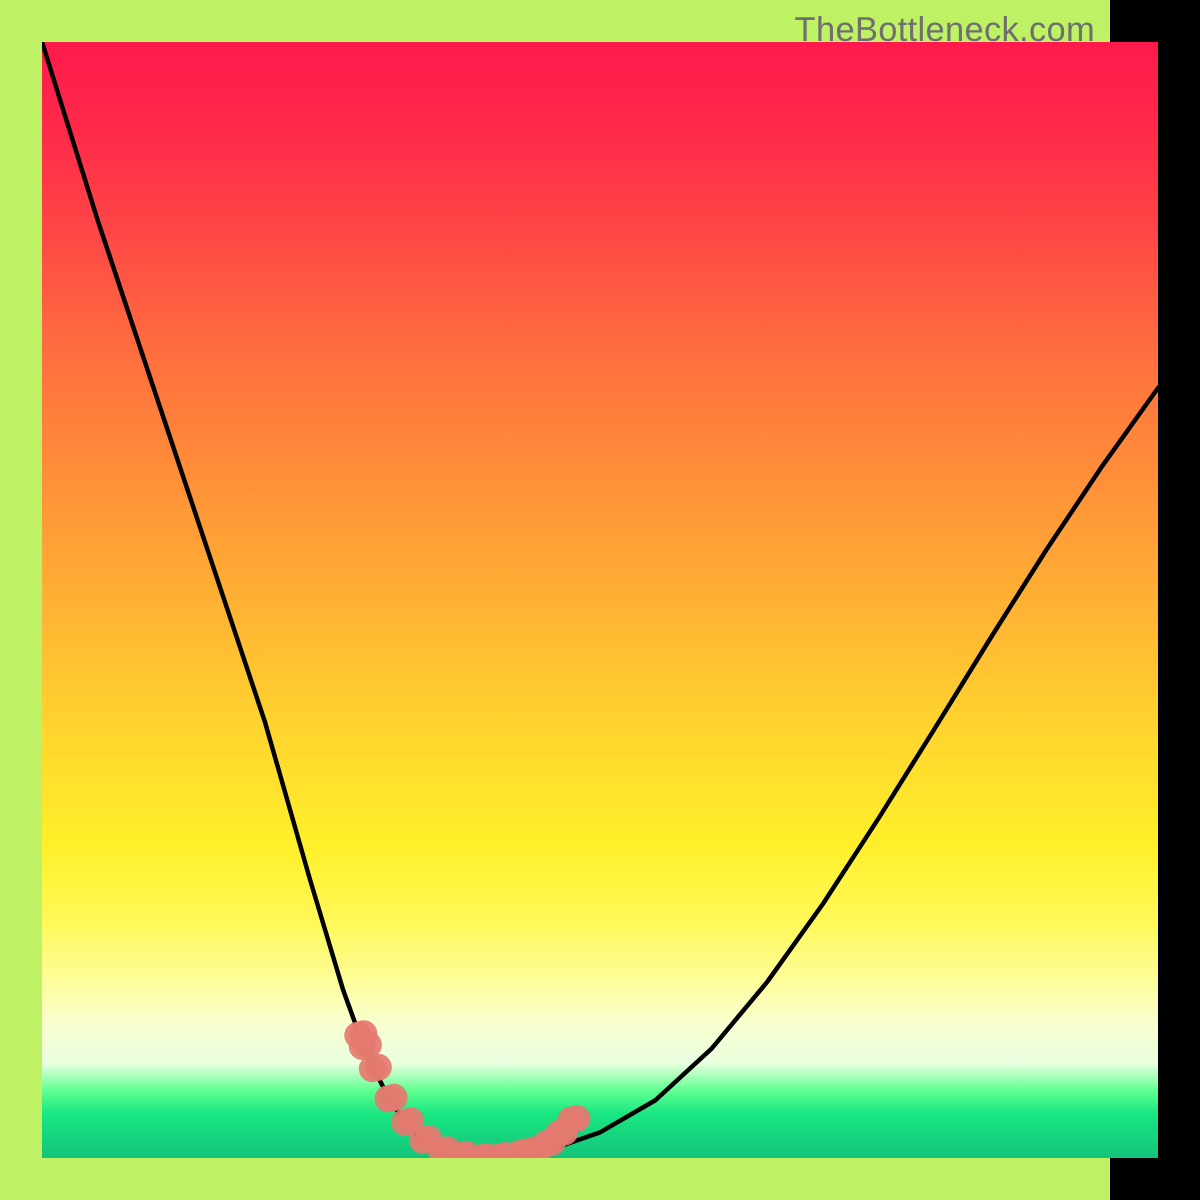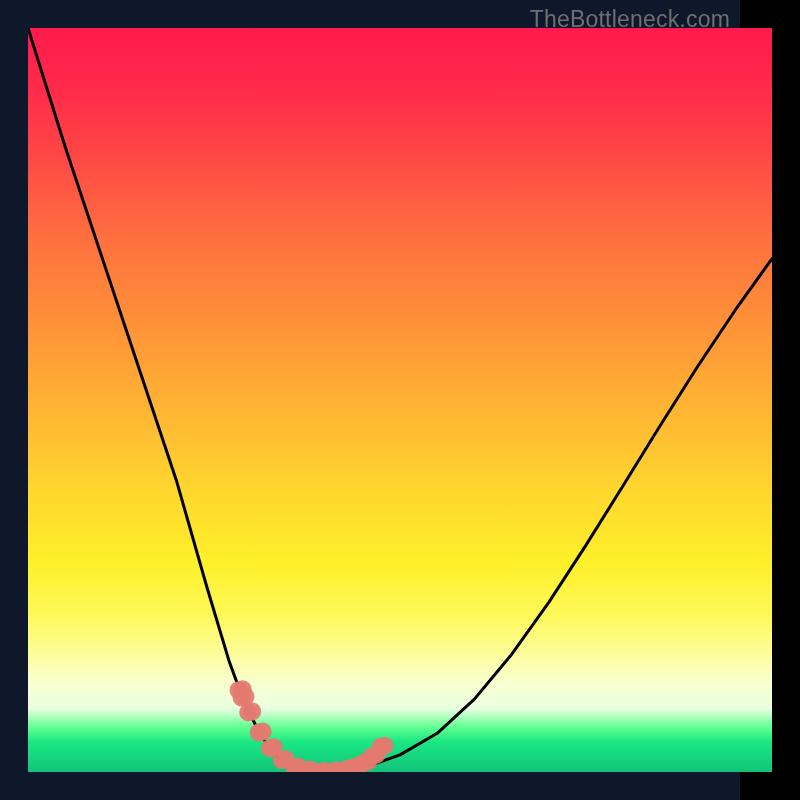--- a/index.html
+++ b/index.html
@@ -10,21 +10,21 @@
     overflow: hidden;
     background: #000;
     font-family: Arial, Helvetica, sans-serif;
   }
   .frame {
     position: absolute;
     top: 0;
     left: 0;
     width: 740px;
     height: 800px;
-    background: #0f172a;
+    background: #bef264;
   }
   .plot {
     position: absolute;
     top: 28px;
     left: 28px;
     width: 744px;
     height: 744px;
     background: linear-gradient(
       to bottom,
       #ff1a4d 0%,

